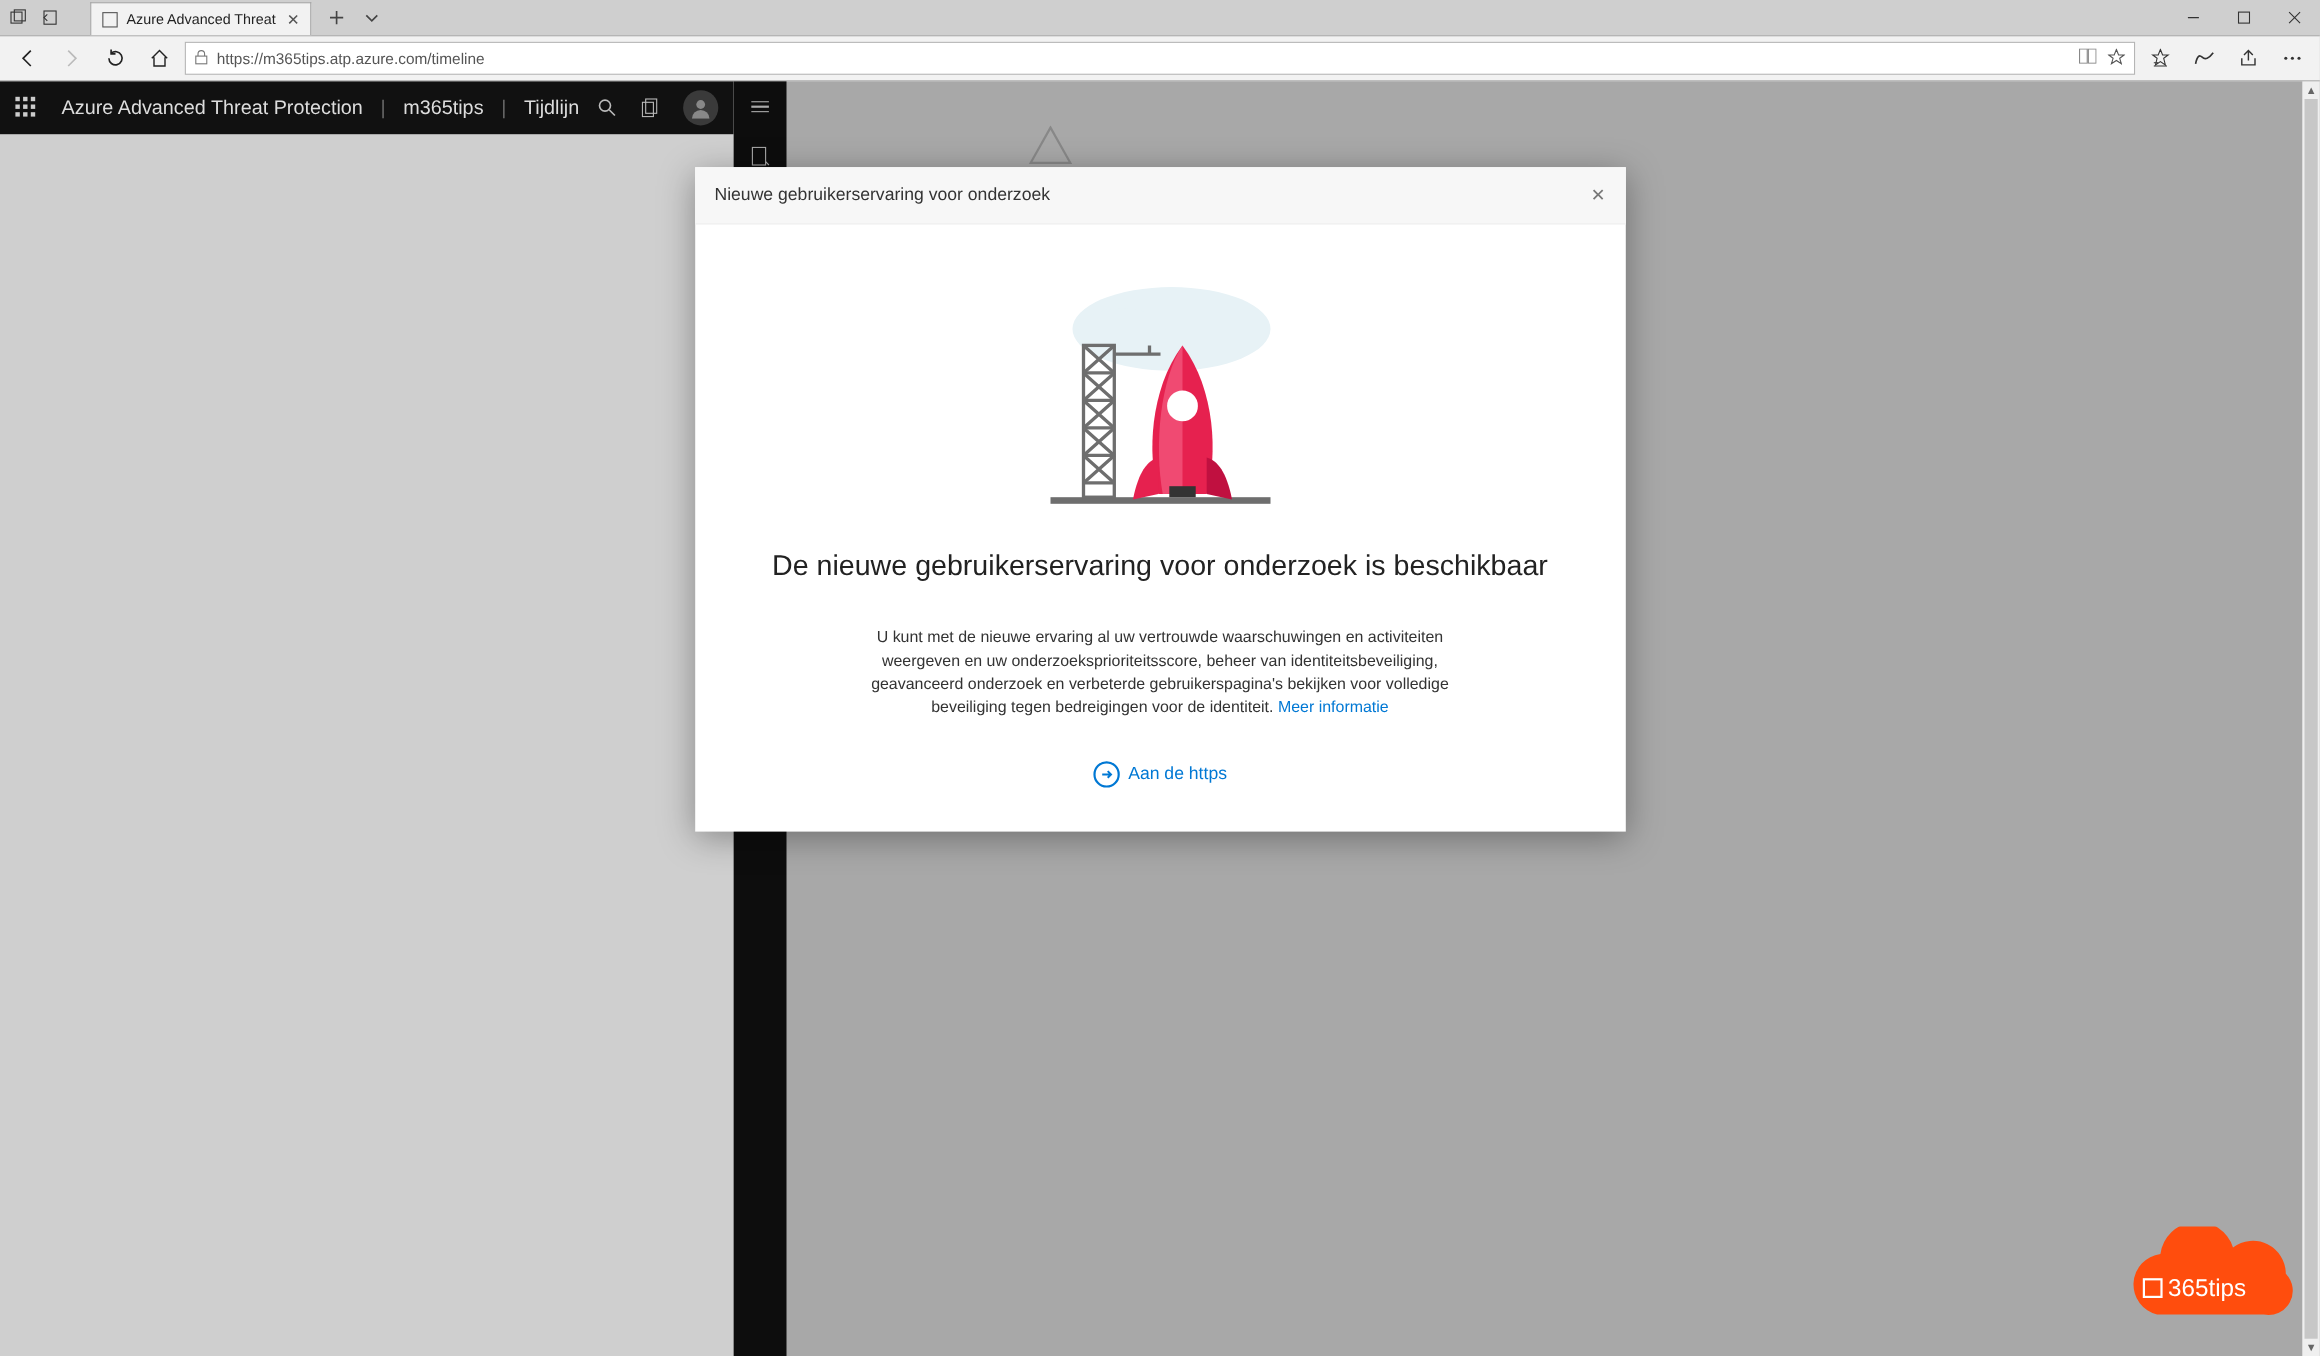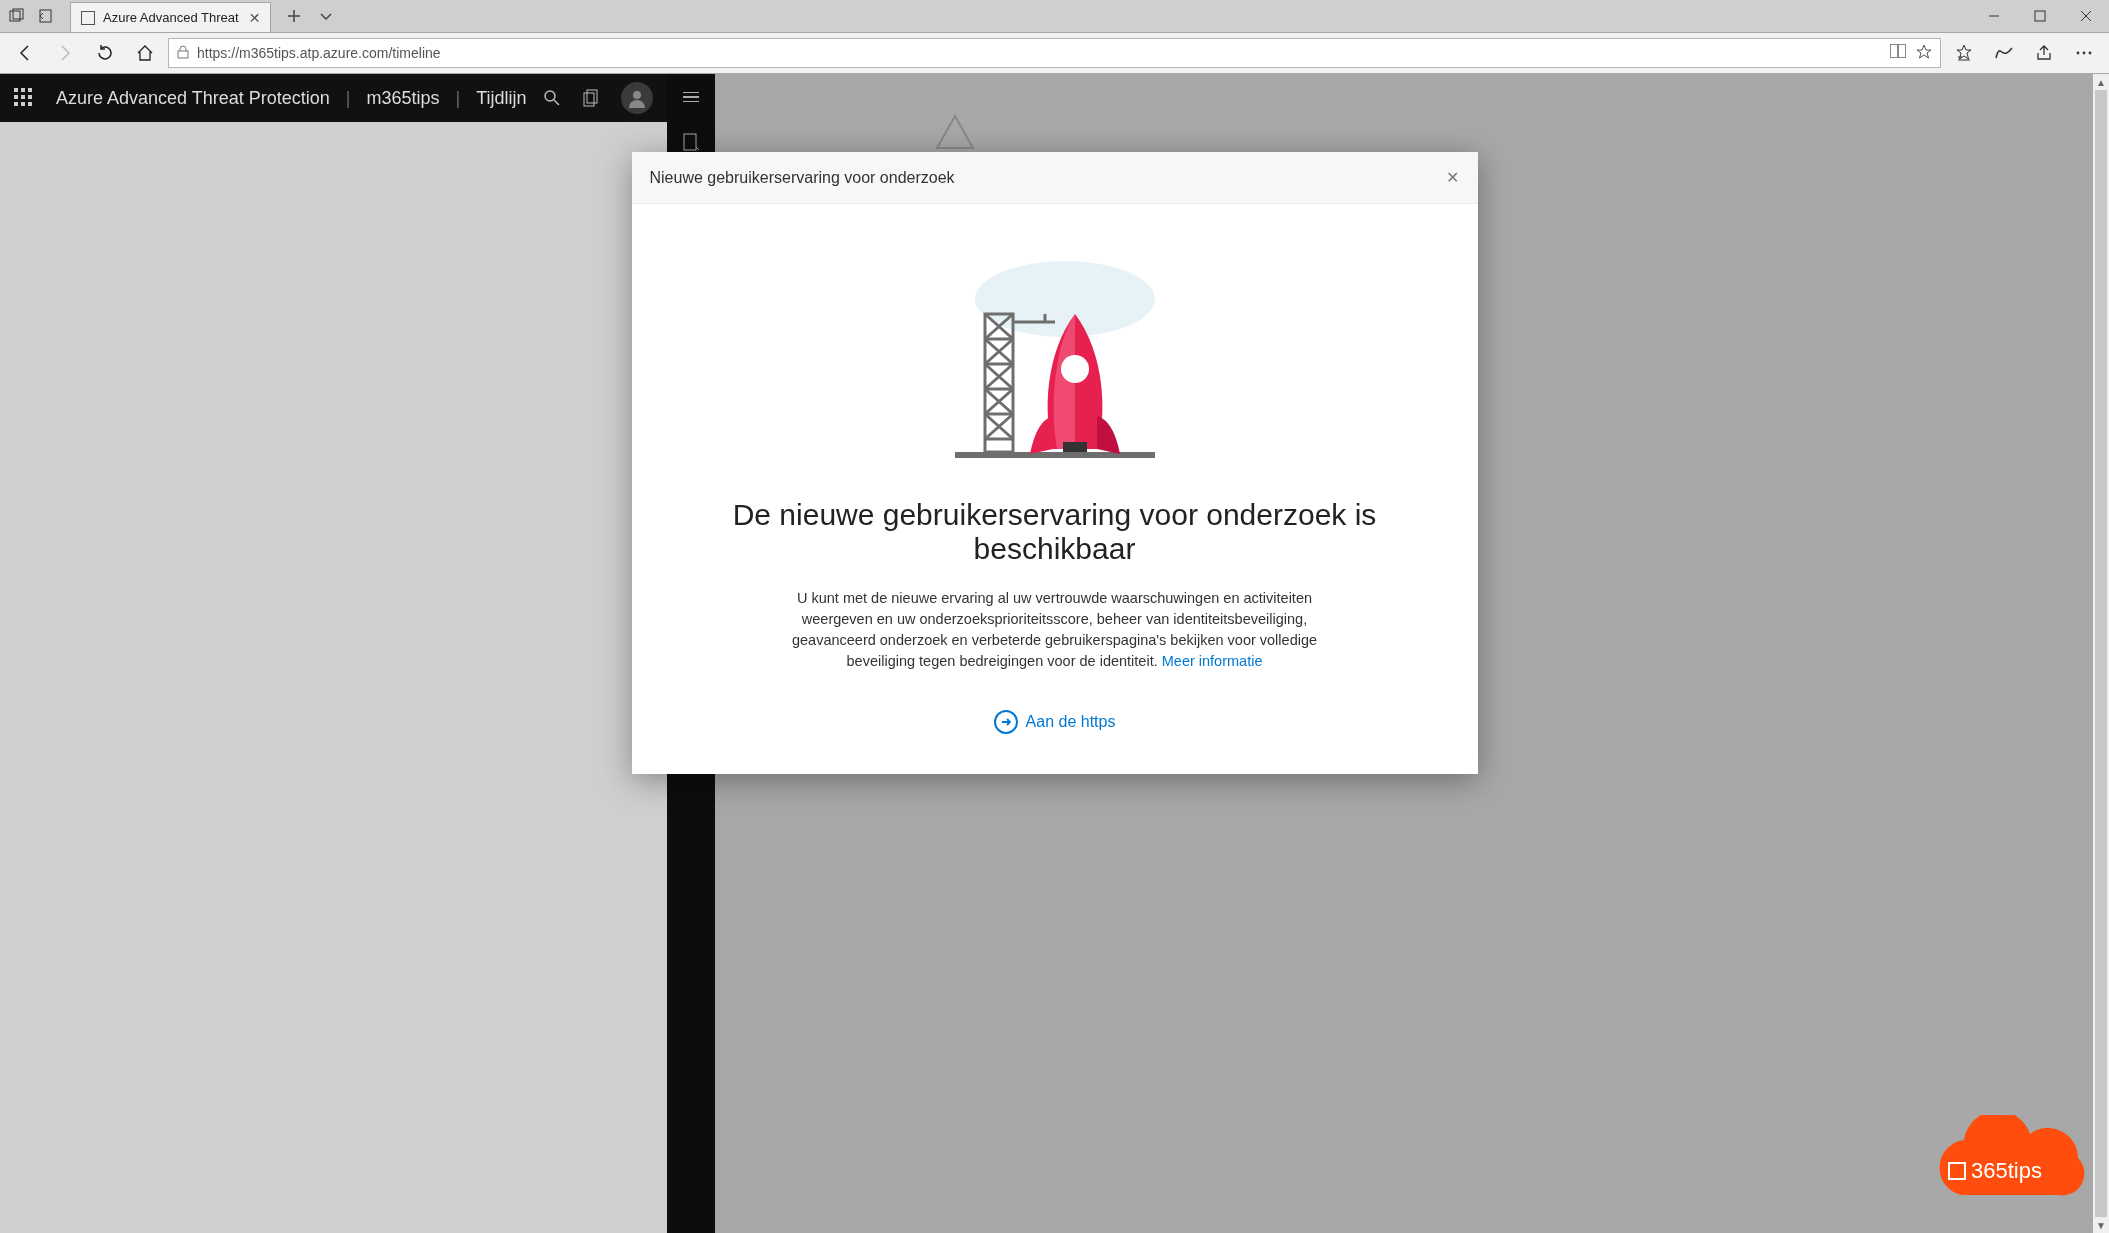--- a/index.html
+++ b/index.html
@@ -6,21 +6,21 @@
   html,body { width:100%; height:100%; background:#cfcfcf; overflow:hidden;}
 
   
   .browser { width:100%; height:100%; display:flex; flex-direction:column; }
   .tabbar { height:32px; background:#cfcfcf; display:flex; align-items:flex-end; }
   .tabbar .sys-left { display:flex; align-items:center; height:100%; padding:0 4px; gap:2px;}
   .tabbar .sys-left .sq { width:26px; height:26px; display:flex; align-items:center; justify-content:center; color:#333;}
   .tab {
     height:30px; background:#f2f2f2; border:1px solid #a5a5a5; border-bottom:none;
     display:flex; align-items:center; padding:0 10px; font-size:13px; color:#222;
-    min-width:200px; margin-left:8px; position:relative;
+    min-width:200px; margin-left:20px; position:relative;
   }
   .tab .page-icon { width:14px; height:14px; border:1px solid #555; margin-right:8px;}
   .tab .close { margin-left:auto; padding-left:10px; color:#555; font-size:14px;}
   .tabbar .after-tabs { display:flex; align-items:center; height:100%; gap:6px; padding-left:10px; color:#444;}
   .tabbar .after-tabs .ic { width:26px; height:26px; display:flex; align-items:center; justify-content:center;}
   .tabbar .win-btns { margin-left:auto; display:flex; height:100%; }
   .tabbar .win-btns .wb { width:46px; display:flex; align-items:center; justify-content:center; color:#333;}
 
   .addrbar { height:42px; background:#f2f2f2; border-top:1px solid #a8a8a8; border-bottom:1px solid #a8a8a8;
              display:flex; align-items:center; padding:0 8px; gap:6px;}
@@ -65,21 +65,21 @@
   .modal-backdrop { position:absolute; inset:0; display:flex; justify-content:center; align-items:flex-start; }
   .modal {
     margin-top:78px; width:846px; background:#ffffff; box-shadow:0 6px 30px rgba(0,0,0,.35);
     display:flex; flex-direction:column;
   }
   .modal-head { height:52px; background:#f7f7f7; border-bottom:1px solid #eee; display:flex; align-items:center;
                 padding:0 18px; font-size:16px; color:#333;}
   .modal-head .close { margin-left:auto; color:#777; font-size:16px; cursor:pointer;}
   .modal-body { padding:30px 60px 40px; text-align:center; color:#333;}
   .illus { margin:10px auto 30px; width:260px;}
-  .modal-body h1 { font-weight:400; font-size:30px; margin-bottom:22px; color:#222;}
+  .modal-body h1 { font-weight:400; font-size:26px; margin-bottom:40px; color:#222;}
   .modal-body p { font-size:14.5px; line-height:1.45; color:#333; max-width:560px; margin:0 auto;}
   .modal-body p a { color:#0078d4; text-decoration:none;}
   .cta { margin-top:38px; display:inline-flex; align-items:center; gap:8px; color:#0078d4; font-size:16px; cursor:pointer;}
   .cta .ring { width:24px; height:24px; border:2px solid #0078d4; border-radius:50%; display:flex; align-items:center; justify-content:center;}
   .cta .ring svg { stroke:#0078d4;}
 
   
   .watermark { position:absolute; right:18px; bottom:18px; }
   .watermark .cloud { fill:#ff4d0d;}
   .watermark .txt { fill:#fff; font-size:22px; font-weight:500; font-family:"Segoe UI",Arial,sans-serif;}

